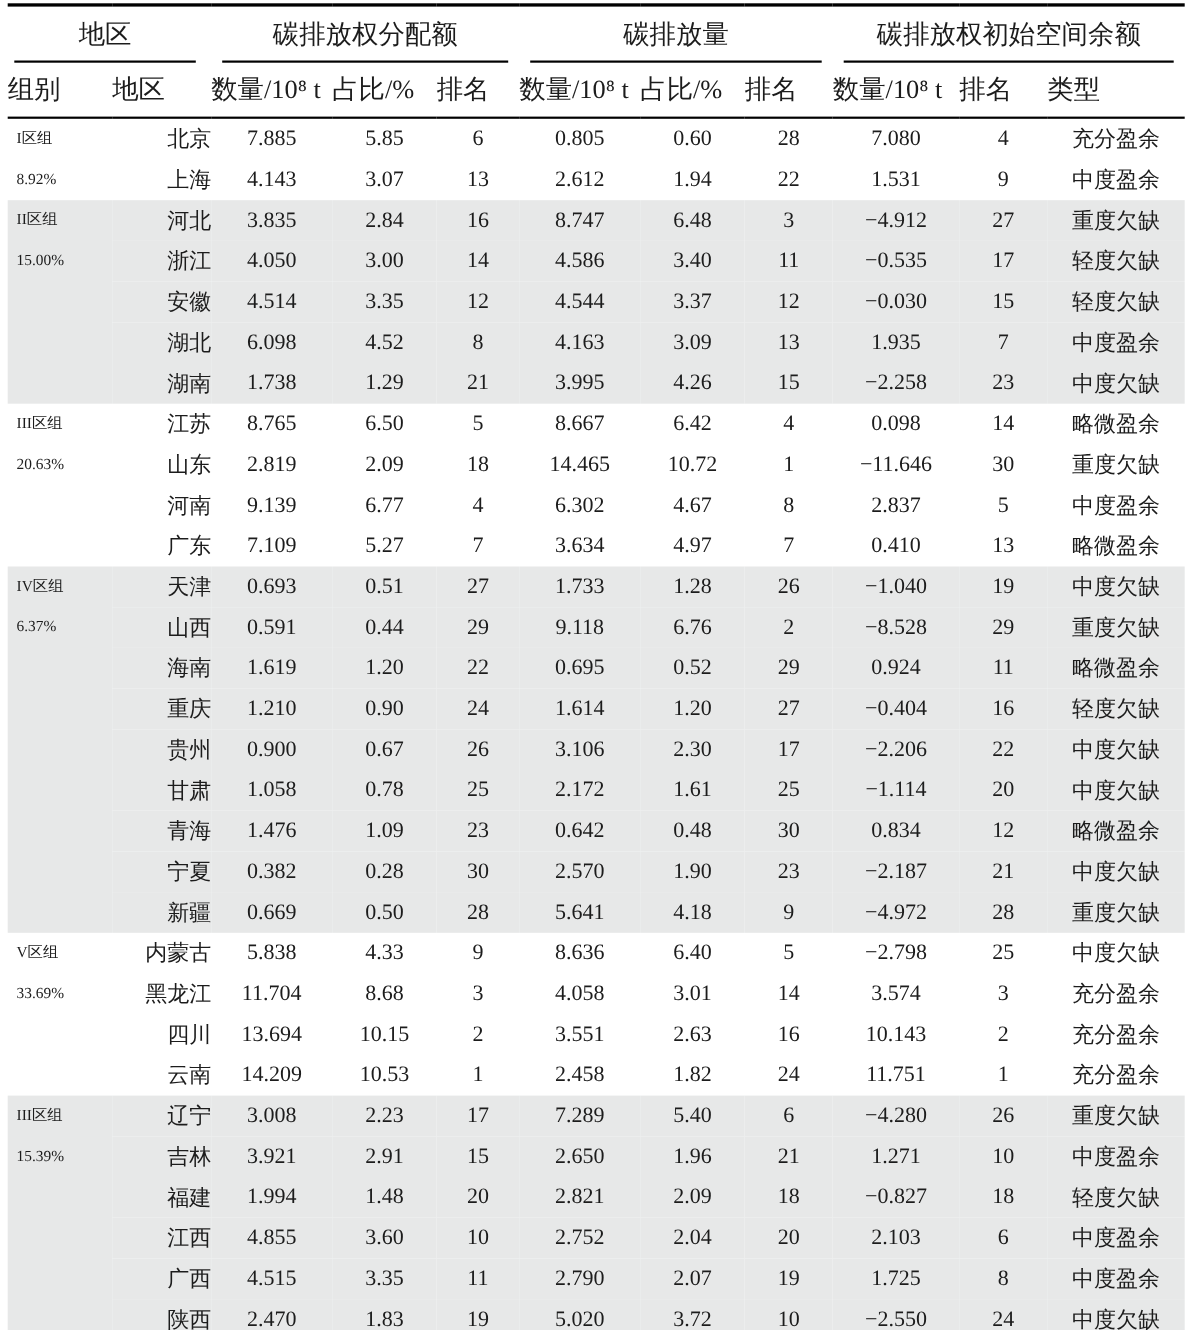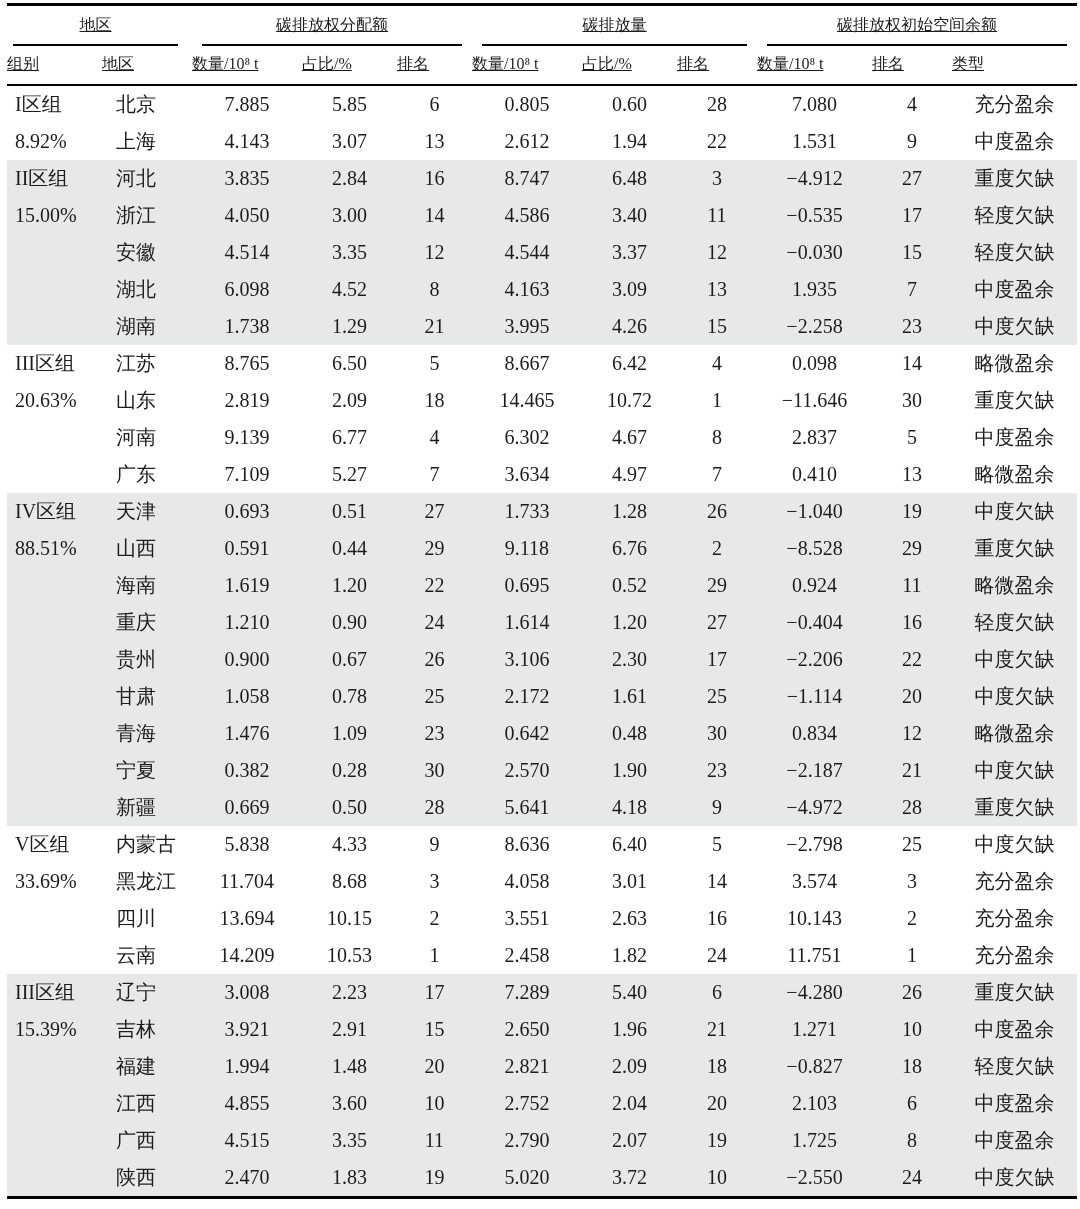--- a/index.html
+++ b/index.html
@@ -16,51 +16,50 @@
   }
   table{
     width:100%;
     border-collapse:collapse;
     border-top:3px solid #000;
     border-bottom:3px solid #000;
     table-layout:fixed;
   }
   thead th{
     font-weight:normal;
-    font-size:16px;
+    font-size:24px;
     padding:0;
     vertical-align:bottom;
-    text-decoration:underline;
   }
   thead tr.grp-row th .grp-label{
     padding:9px 0 8px 0;
     margin:0 10px;
     border-bottom:2px solid #000;
     text-align:center;
   }
   thead tr.grp-row th:first-child .grp-label{margin:0 14px 0 6px;}
   thead tr.sub-row th{
     padding:8px 0 9px 0;
     border-bottom:2.5px solid #000;
     text-align:left;
   }
   tbody td{
     height:37px;
     font-size:20px;
     text-align:center;
     padding:0;
     vertical-align:middle;
   }
-  td.prov{text-align:left;padding-left:14px;}
+  td.prov{text-align:right;padding-left:14px;}
   td.gcell{
     vertical-align:top;
     text-align:left;
     padding-left:8px;
   }
-  .gname,.gshare{line-height:37px;font-size:20px;white-space:nowrap;}
+  .gname,.gshare{line-height:37px;font-size:14px;white-space:nowrap;}
   td.shaded{background:#e7e8e8;}
 </style>
 </head>
 <body>
 
 <div class="wrap">
   <table>
     <colgroup>
       <col style="width:95px">
         <col style="width:90px">
@@ -244,21 +243,21 @@
           <td>3.634</td>
           <td>4.97</td>
           <td>7</td>
           <td>0.410</td>
           <td>13</td>
           <td>略微盈余</td>
         </tr>
         <tr>
           <td class="gcell shaded" rowspan="9">
             <div class="gname">IV区组</div>
-            <div class="gshare">88.51%</div>
+            <div class="gshare">6.37%</div>
           </td>
           <td class="prov shaded">天津</td>
           <td class="shaded">0.693</td>
           <td class="shaded">0.51</td>
           <td class="shaded">27</td>
           <td class="shaded">1.733</td>
           <td class="shaded">1.28</td>
           <td class="shaded">26</td>
           <td class="shaded">−1.040</td>
           <td class="shaded">19</td>

